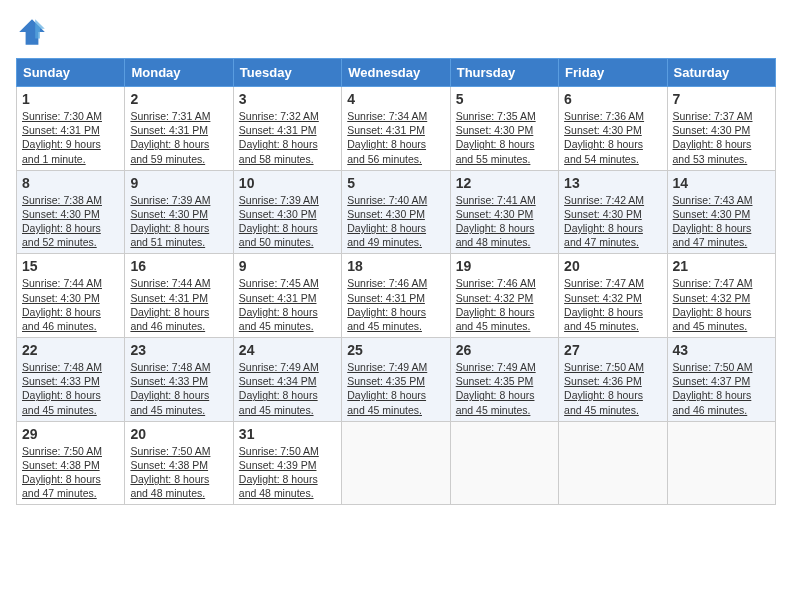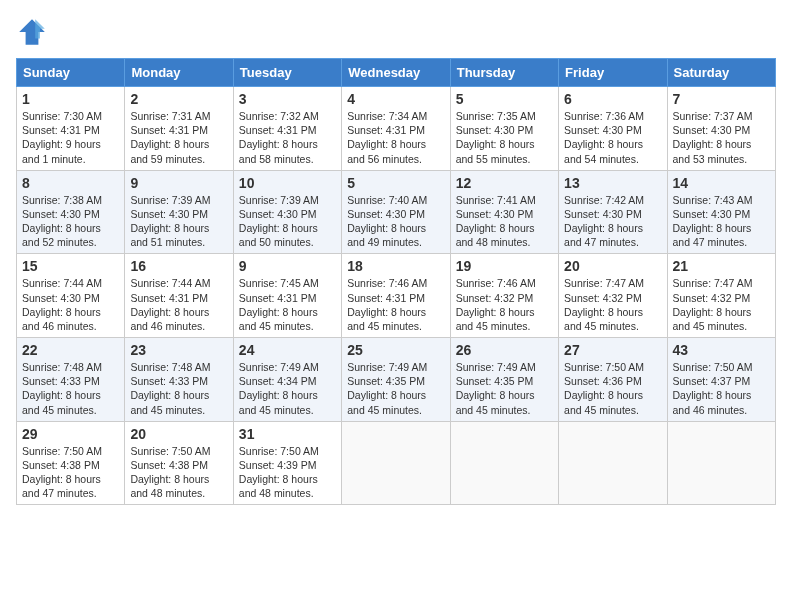--- a/index.html
+++ b/index.html
@@ -73,20 +73,21 @@
       font-size: 14px;
       font-weight: bold;
       color: #333;
       display: block;
       margin-bottom: 2px;
     }
     .day-detail {
       color: #333;
       line-height: 1.35;
       font-size: 10.5px;
+      text-decoration: underline;
     }
     .empty-cell {
       background: #f9f9f9 !important;
     }
   </style>
 </head>
 <body>
 
 <div class="header">
   <div class="logo">

